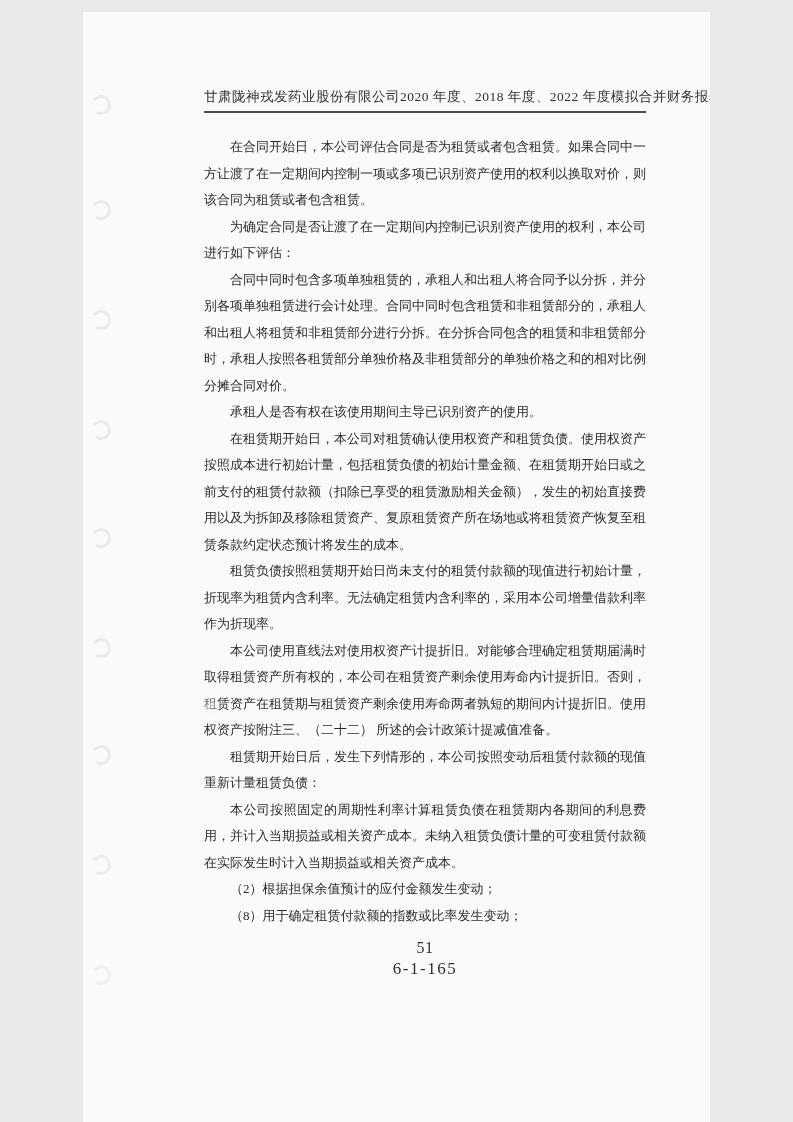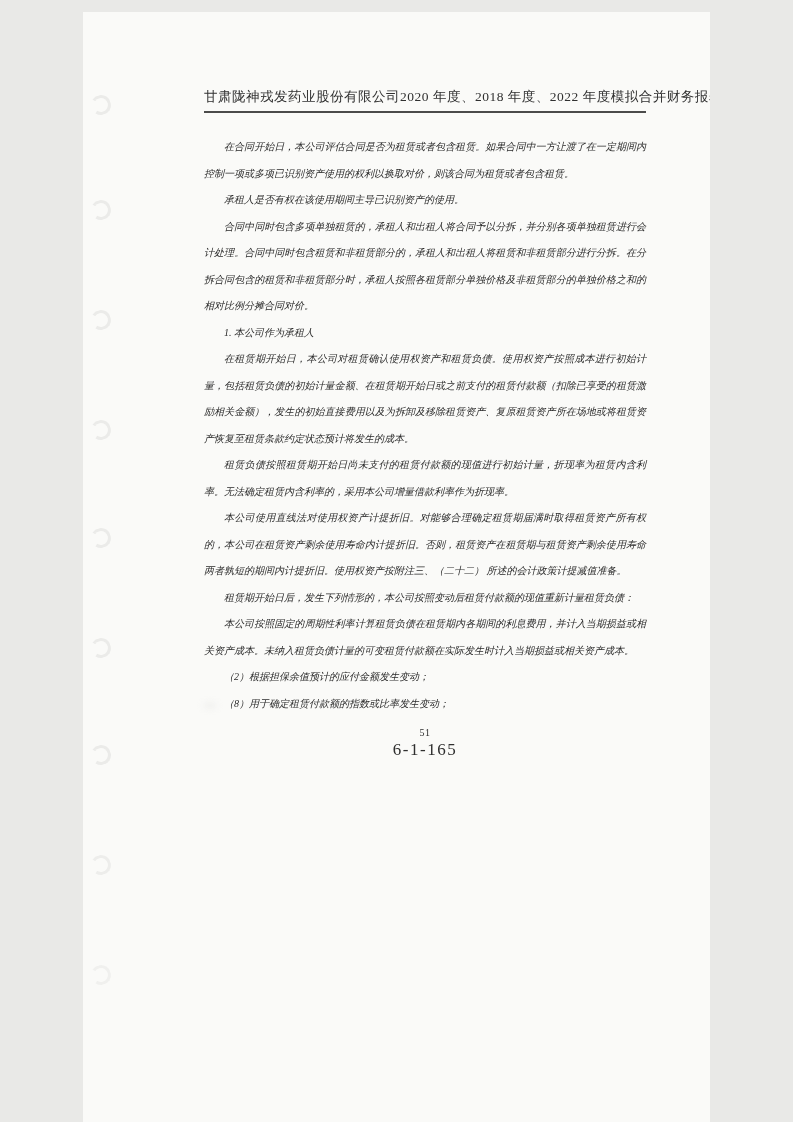--- a/index.html
+++ b/index.html
@@ -56,38 +56,37 @@
     align-items: flex-end;
     border-bottom: 2px solid #4b4b4b;
     padding-bottom: 5px;
     font-size: 13.5px;
     letter-spacing: 0.5px;
     color: #303030;
     white-space: nowrap;
   }
   .doc-body {
     margin-top: 21px;
-    font-size: 10px;
+    font-size: 13px;
     line-height: 26.5px;
     text-align: justify;
     text-justify: inter-ideograph;
     color: #2b2b2b;
-    font-style: italic;
   }
   .doc-body p.para {
     margin: 0;
     text-indent: 2em;
   }
   .page-footer {
     margin-top: 10px;
     text-align: center;
     color: #2f2f2f;
   }
   .page-footer .pagenum {
-    font-size: 10px;
+    font-size: 16px;
     letter-spacing: 0.5px;
   }
   .page-footer .docnum {
     font-size: 17px;
     letter-spacing: 1.5px;
     margin-top: 2px;
   }
 </style>
 </head>
 <body>
@@ -110,23 +109,23 @@
   </div>
 
   <header class="page-header">
     <span>甘肃陇神戎发药业股份有限公司</span>
     <span>2020 年度、2018 年度、2022 年度模拟合并财务报表附注</span>
   </header>
 
   <main class="doc-body">
     <div>
         <p class="para">在合同开始日，本公司评估合同是否为租赁或者包含租赁。如果合同中一方让渡了在一定期间内控制一项或多项已识别资产使用的权利以换取对价，则该合同为租赁或者包含租赁。</p>
+        <p class="para">为确定合同是否让渡了在一定期间内控制已识别资产使用的权利，本公司进行如下评估：</p>
+        <p class="para">合同中同时包含多项单独租赁的，承租人和出租人将合同予以分拆，并分别各项单独租赁进行会计处理。合同中同时包含租赁和非租赁部分的，承租人和出租人将租赁和非租赁部分进行分拆。在分拆合同包含的租赁和非租赁部分时，承租人按照各租赁部分单独价格及非租赁部分的单独价格之和的相对比例分摊合同对价。</p>
         <p class="para">承租人是否有权在该使用期间主导已识别资产的使用。</p>
-        <p class="para">合同中同时包含多项单独租赁的，承租人和出租人将合同予以分拆，并分别各项单独租赁进行会计处理。合同中同时包含租赁和非租赁部分的，承租人和出租人将租赁和非租赁部分进行分拆。在分拆合同包含的租赁和非租赁部分时，承租人按照各租赁部分单独价格及非租赁部分的单独价格之和的相对比例分摊合同对价。</p>
-        <p class="para">1. 本公司作为承租人</p>
         <p class="para">在租赁期开始日，本公司对租赁确认使用权资产和租赁负债。使用权资产按照成本进行初始计量，包括租赁负债的初始计量金额、在租赁期开始日或之前支付的租赁付款额（扣除已享受的租赁激励相关金额），发生的初始直接费用以及为拆卸及移除租赁资产、复原租赁资产所在场地或将租赁资产恢复至租赁条款约定状态预计将发生的成本。</p>
         <p class="para">租赁负债按照租赁期开始日尚未支付的租赁付款额的现值进行初始计量，折现率为租赁内含利率。无法确定租赁内含利率的，采用本公司增量借款利率作为折现率。</p>
         <p class="para">本公司使用直线法对使用权资产计提折旧。对能够合理确定租赁期届满时取得租赁资产所有权的，本公司在租赁资产剩余使用寿命内计提折旧。否则，租赁资产在租赁期与租赁资产剩余使用寿命两者孰短的期间内计提折旧。使用权资产按附注三、（二十二） 所述的会计政策计提减值准备。</p>
         <p class="para">租赁期开始日后，发生下列情形的，本公司按照变动后租赁付款额的现值重新计量租赁负债：</p>
         <p class="para">本公司按照固定的周期性利率计算租赁负债在租赁期内各期间的利息费用，并计入当期损益或相关资产成本。未纳入租赁负债计量的可变租赁付款额在实际发生时计入当期损益或相关资产成本。</p>
         <p class="para">（2）根据担保余值预计的应付金额发生变动；</p>
         <p class="para">（8）用于确定租赁付款额的指数或比率发生变动；</p>
       </div>
   </main>
 

